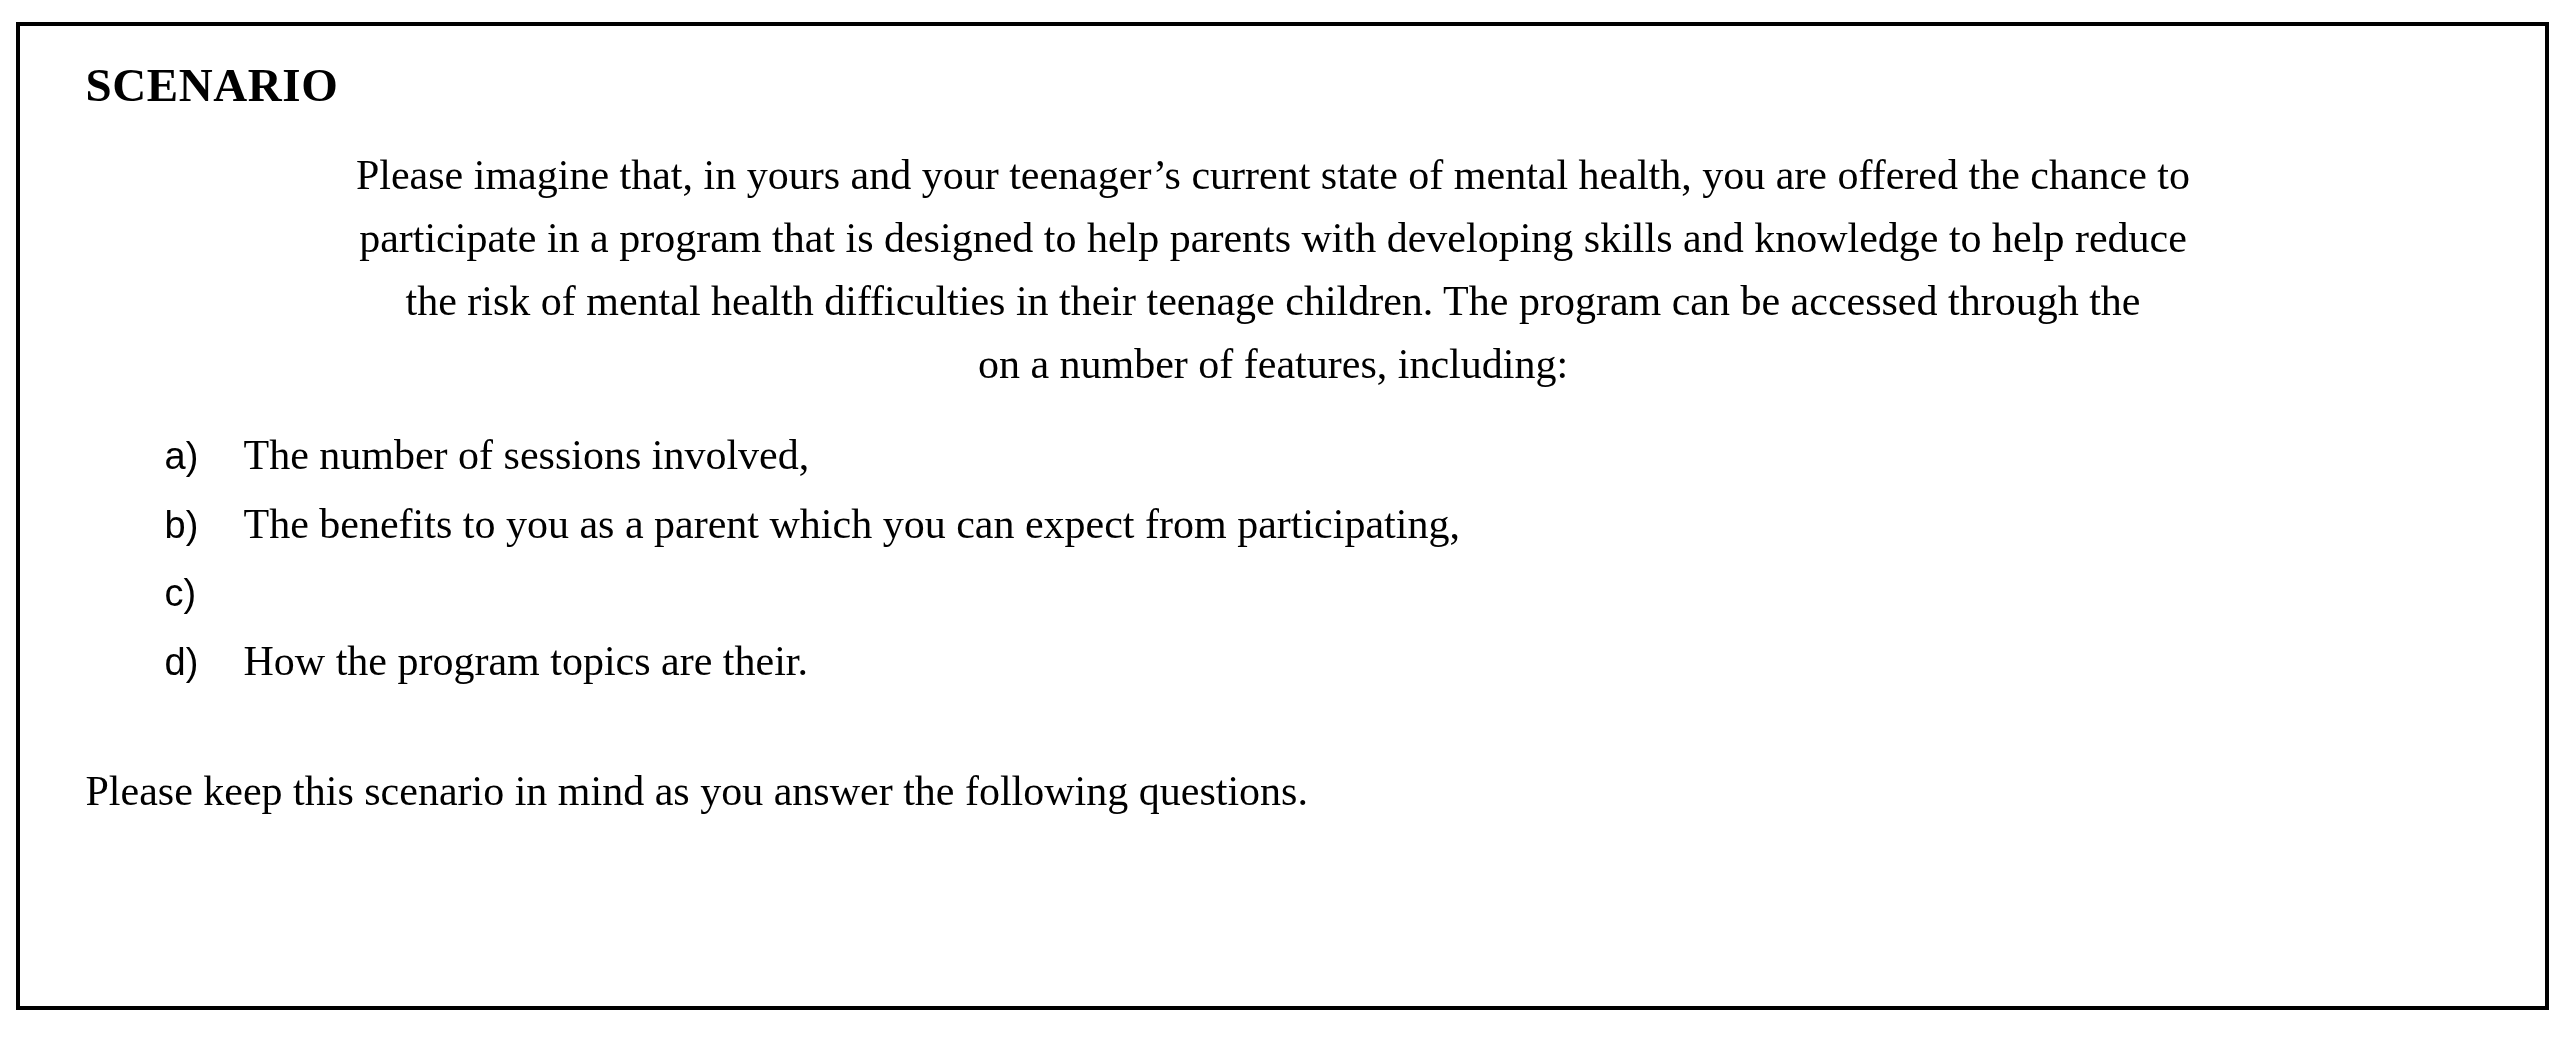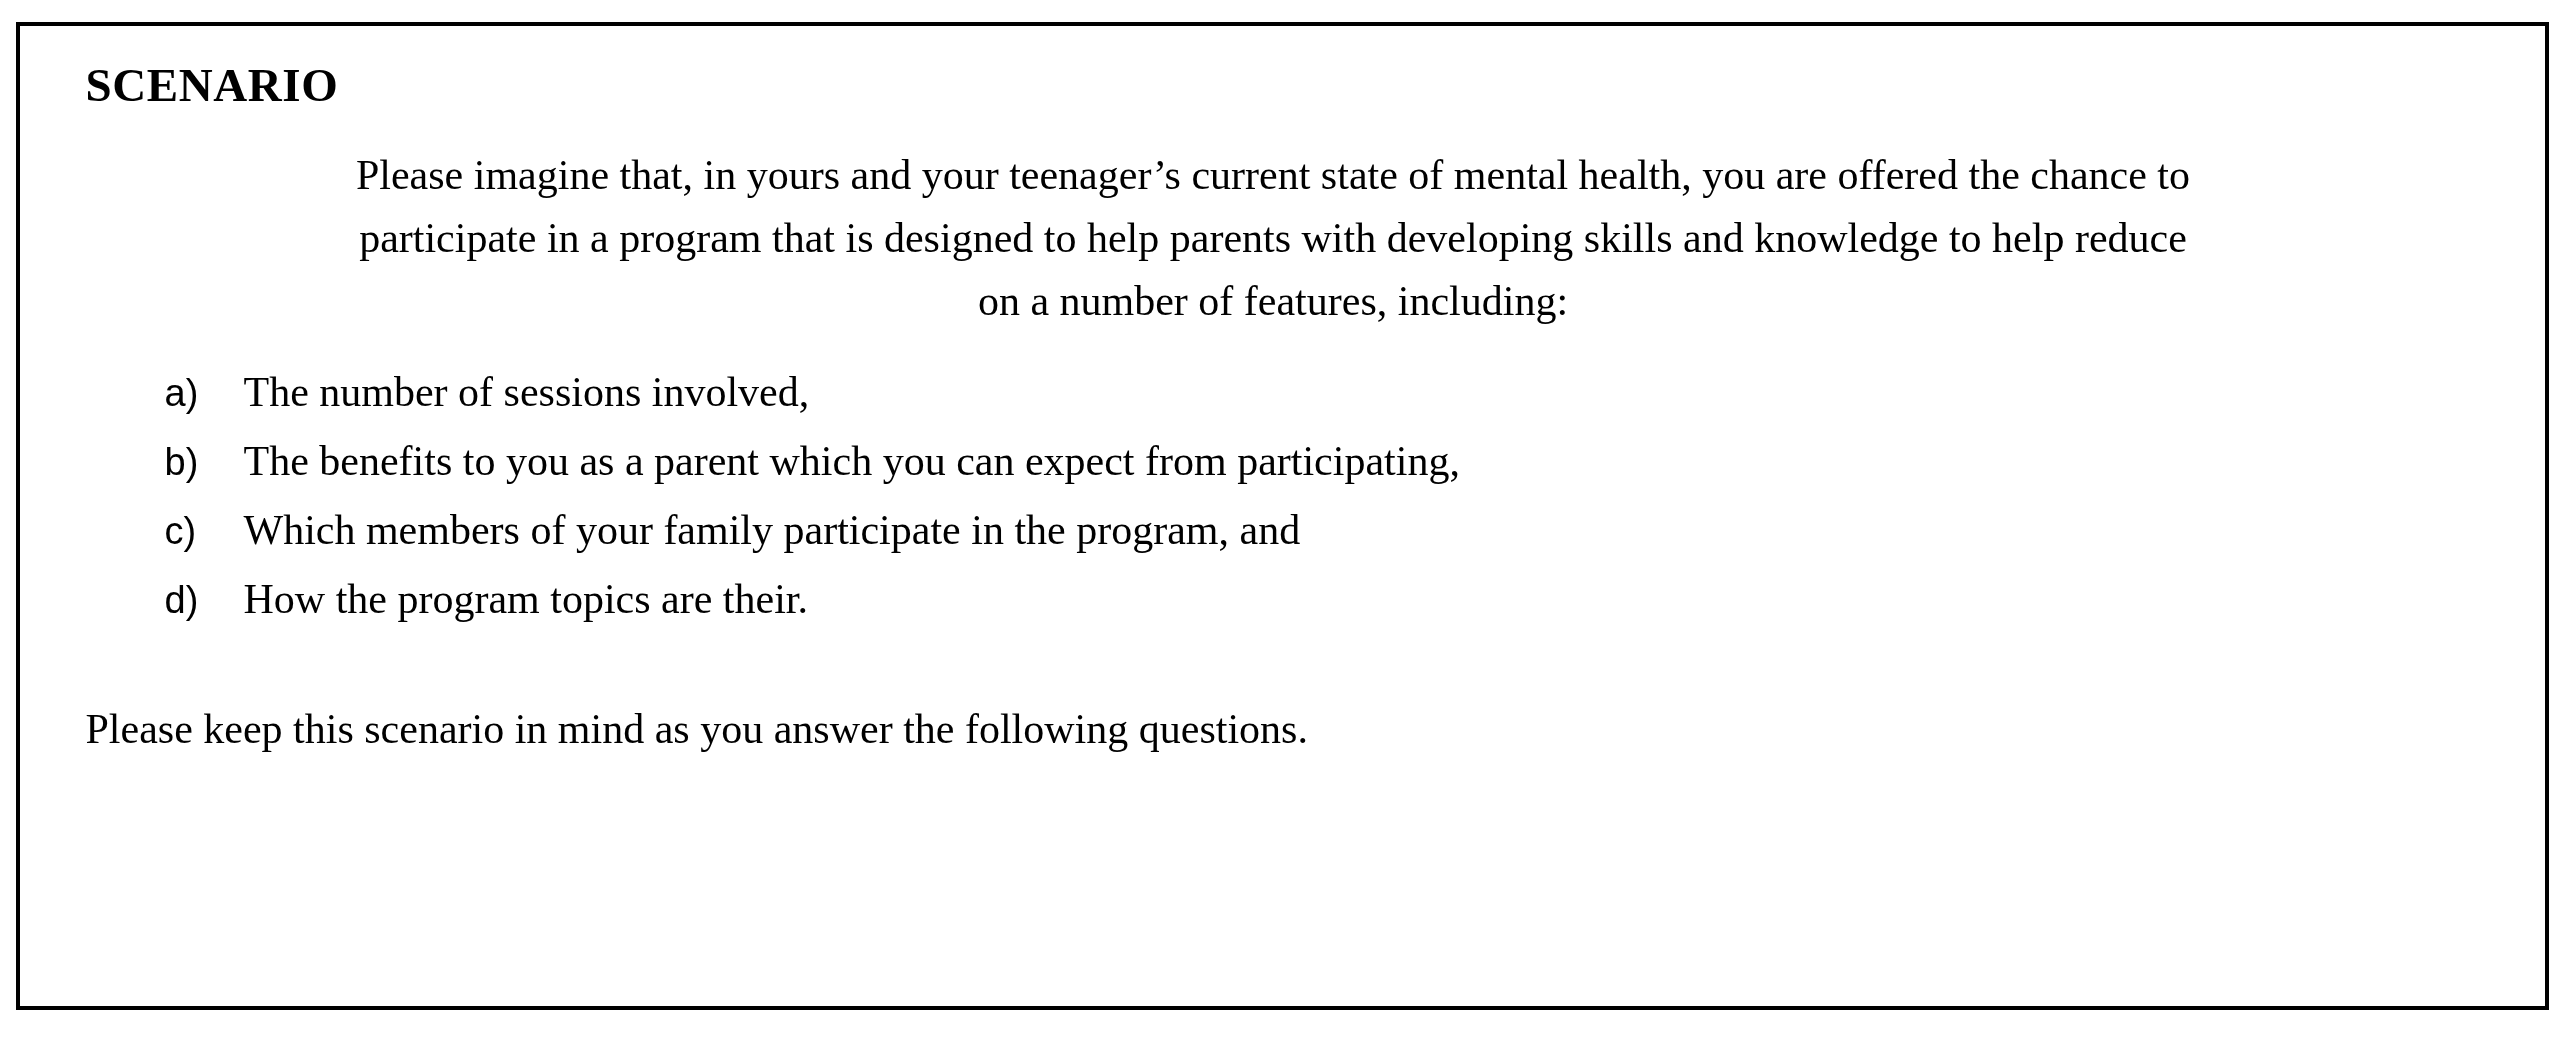--- a/index.html
+++ b/index.html
@@ -77,35 +77,35 @@
 
 <div class="page">
   <div class="scenario-box">
     <div class="content">
 
       <div class="title">SCENARIO</div>
 
       <div class="paragraph">
         <div class="para-line">Please imagine that, in yours and your teenager’s current state of mental health, you are offered the chance to</div>
         <div class="para-line">participate in a program that is designed to help parents with developing skills and knowledge to help reduce</div>
+        <div class="para-line">the risk of mental health difficulties in their teenage children. The program can be accessed through the</div>
         <div class="para-line">on a number of features, including:</div>
       </div>
 
       <div class="lettered-list">
         <div class="list-item">
           <span class="list-marker">a)</span>
           <span class="list-text">The number of sessions involved,</span>
         </div>
         <div class="list-item">
           <span class="list-marker">b)</span>
           <span class="list-text">The benefits to you as a parent which you can expect from participating,</span>
         </div>
         <div class="list-item">
           <span class="list-marker">c)</span>
-          <span class="list-text">Which members of your family participate in the program, and</span>
         </div>
         <div class="list-item">
           <span class="list-marker">d)</span>
           <span class="list-text">How the program topics are their.</span>
         </div>
       </div>
 
       <div class="closing">Please keep this scenario in mind as you answer the following questions.</div>
 
     </div>

